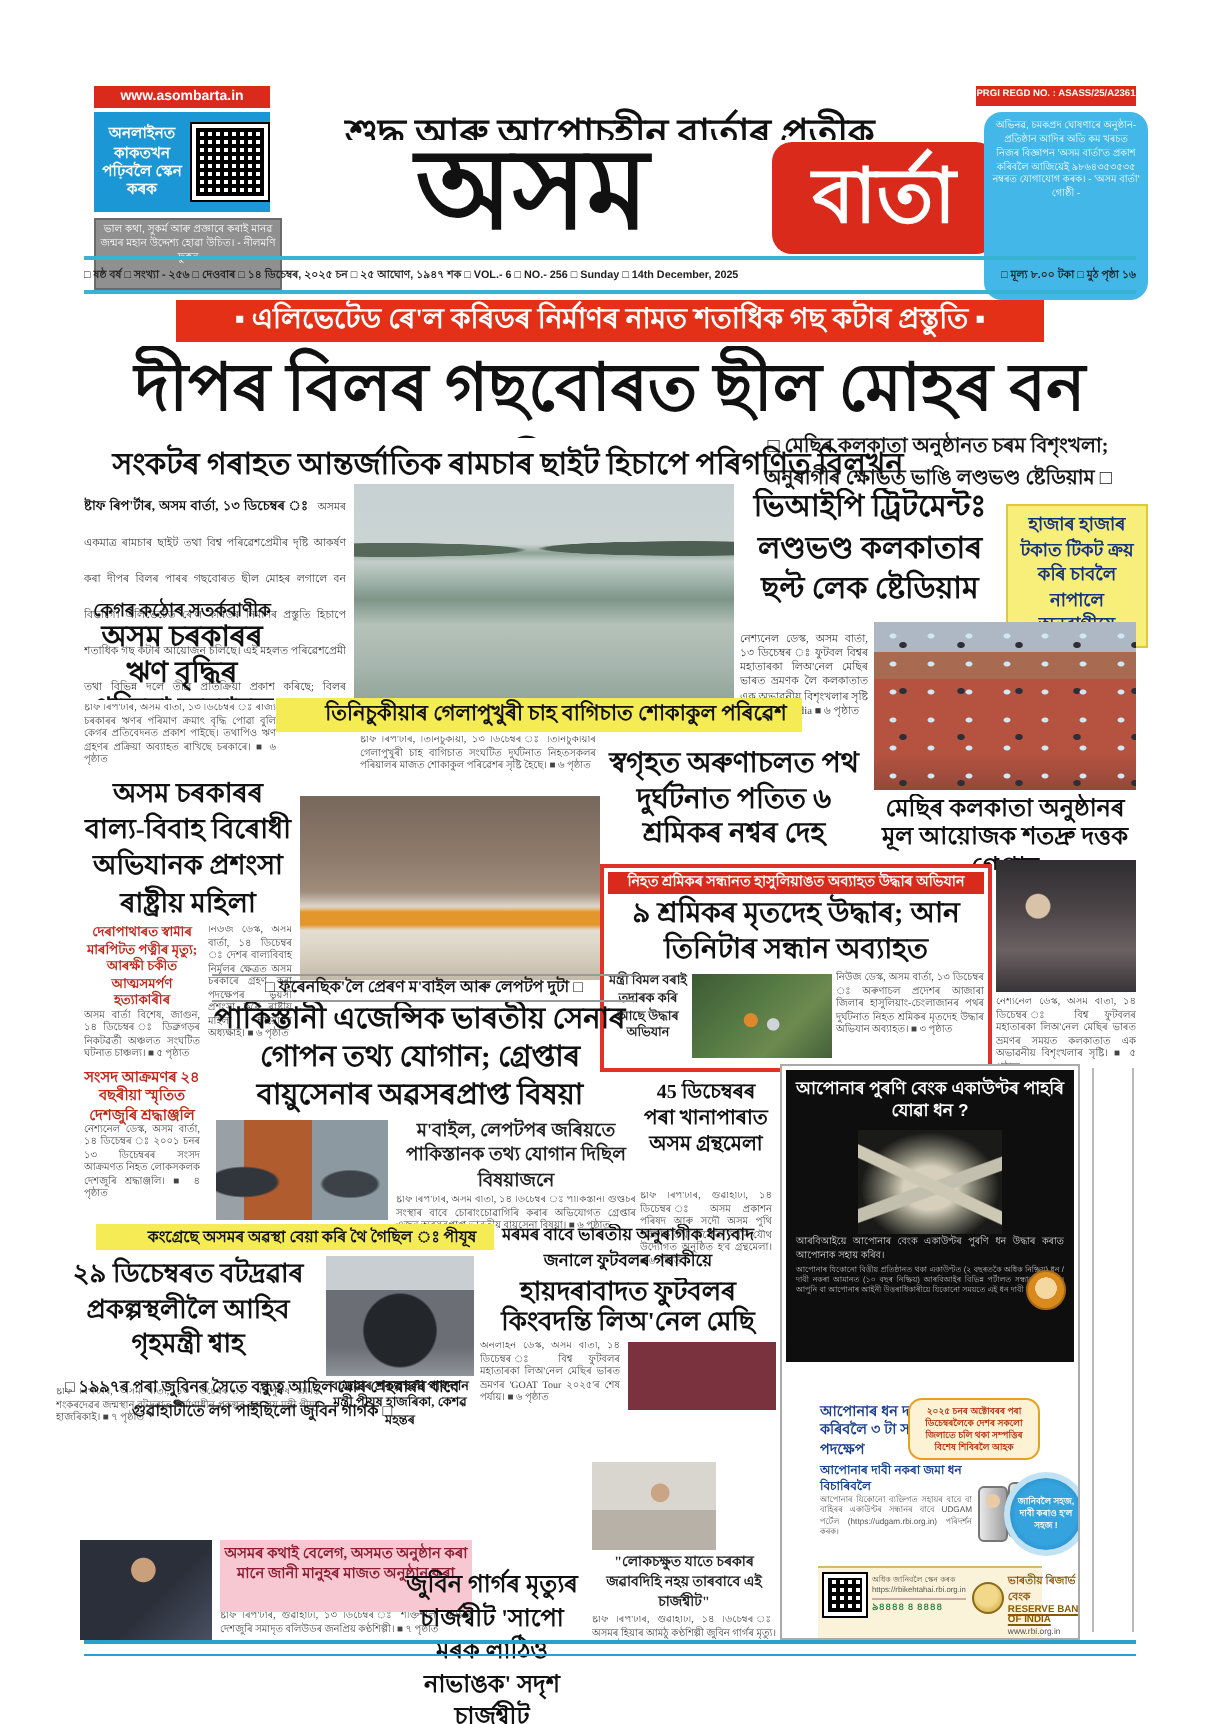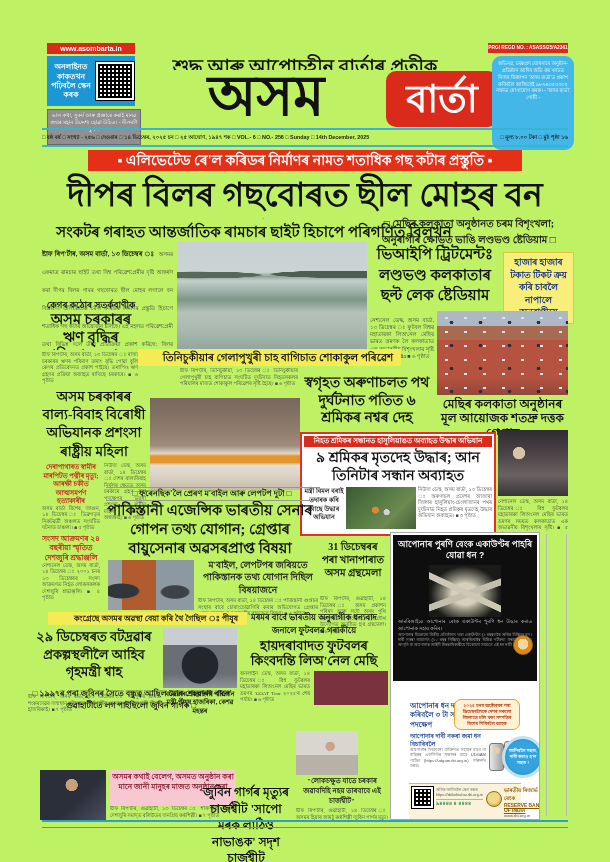--- a/index.html
+++ b/index.html
@@ -1,16 +1,16 @@
 <!DOCTYPE html>
 <html><head>
 <meta charset="utf-8">
 <style>
   html,body{margin:0;padding:0;background:#e8e8e8;}
-  .page{position:relative;width:610px;height:862px;background:#bef264;margin:0 auto;
+  .page{position:relative;width:610px;height:862px;background:#ffffff;margin:0 auto;
         font-family:"Liberation Serif","DejaVu Serif",serif;color:#111;overflow:hidden;}
   .abs{position:absolute;overflow:hidden;}
   .c{text-align:center;} .j{text-align:justify;} .b{font-weight:bold;}
   .red{color:#c4271b;} .white{color:#fff;} .blue{color:#16337f;}
   .sans{font-family:"Liberation Sans","DejaVu Sans",sans-serif;}
   .bgred{background:#d92a1b;} .bgorange{background:#ef750e;}
   .ystrip{background:#f5ec55;padding-left:17px;} .ybox{background:#f8ef7a;}
   .pink{background:#f8c8d2;color:#8c1f33;}
   .tiny{font-size:5.4px;line-height:1.32;color:#3b3b3b;}
   .tiny2{font-size:5px;line-height:1.3;color:#444;}
@@ -163,21 +163,21 @@
 
   <div class="abs ph ph-mourn" style="left:498px;top:430px;width:70px;height:66px;"></div>
   <div class="abs tiny2 j" style="left:498px;top:499px;width:70px;height:40px;">নেশ্যনেল ডেস্ক, অসম বাৰ্তা, ১৪ ডিচেম্বৰ ঃ বিশ্ব ফুটবলৰ মহাতাৰকা লিঅ'নেল মেছিৰ ভাৰত ভ্ৰমণৰ সময়ত কলকাতাত এক অভাৱনীয় বিশৃংখলাৰ সৃষ্টি।  ■ ৫ পৃষ্ঠাত</div>
 
   <div class="abs kick c" style="left:106px;top:487px;width:212px;height:12px;font-size:8px;border-top:1px solid #999;border-bottom:1px solid #999;line-height:11px;">□ ফৰেনছিক'লৈ প্ৰেৰণ ম'বাইল আৰু লেপটপ দুটা □</div>
   <div class="abs b c" style="left:100px;top:501px;width:220px;height:56px;font-size:14.5px;line-height:1.3;">পাকিস্তানী এজেন্সিক ভাৰতীয় সেনাৰ গোপন তথ্য যোগান; গ্ৰেপ্তাৰ বায়ুসেনাৰ অৱসৰপ্ৰাপ্ত বিষয়া</div>
   <div class="abs ph ph-door" style="left:108px;top:560px;width:86px;height:50px;"></div>
   <div class="abs b c" style="left:198px;top:559px;width:120px;height:38px;font-size:9.2px;line-height:1.35;color:#222;">ম'বাইল, লেপটপৰ জৰিয়তে পাকিস্তানক তথ্য যোগান দিছিল বিষয়াজনে</div>
   <div class="abs tiny2 j" style="left:198px;top:598px;width:120px;height:26px;">ষ্টাফ ৰিপ'ৰ্টাৰ, অসম বাৰ্তা, ১৪ ডিচেম্বৰ ঃ পাকিস্তানী গুপ্তচৰ সংস্থাৰ বাবে চোৰাংচোৱাগিৰি কৰাৰ অভিযোগত গ্ৰেপ্তাৰ এজন অৱসৰপ্ৰাপ্ত ভাৰতীয় বায়ুসেনা বিষয়া।  ■ ৬ পৃষ্ঠাত</div>
 
-  <div class="abs b c" style="left:320px;top:540px;width:66px;height:54px;font-size:10px;line-height:1.3;">31 ডিচেম্বৰৰ পৰা খানাপাৰাত অসম গ্ৰন্থমেলা</div>
+  <div class="abs b c" style="left:320px;top:540px;width:66px;height:54px;font-size:10px;line-height:1.3;">45 ডিচেম্বৰৰ পৰা খানাপাৰাত অসম গ্ৰন্থমেলা</div>
   <div class="abs tiny2 j" style="left:320px;top:596px;width:66px;height:40px;">ষ্টাফ ৰিপ'ৰ্টাৰ, গুৱাহাটী, ১৪ ডিচেম্বৰ ঃ অসম প্ৰকাশন পৰিষদ আৰু সদৌ অসম পুথি প্ৰকাশক তথা বিক্ৰেতা সন্থাৰ যৌথ উদ্যোগত অনুষ্ঠিত হ'ব গ্ৰন্থমেলা।  ■ ৬ পৃষ্ঠাত</div>
 
   <div class="abs ystrip b c" style="left:48px;top:612px;width:182px;height:13px;font-size:7.8px;line-height:13px;">কংগ্ৰেছে অসমৰ অৱস্থা বেয়া কৰি থৈ গৈছিল ঃ পীযূষ হাজৰিকা</div>
   <div class="abs b c" style="left:28px;top:628px;width:132px;height:64px;font-size:13px;line-height:1.35;">২৯ ডিচেম্বৰত বটদ্ৰৱাৰ প্ৰকল্পস্থলীলৈ আহিব গৃহমন্ত্ৰী শ্বাহ</div>
   <div class="abs tiny2 j" style="left:28px;top:694px;width:132px;height:22px;">ষ্টাফ ৰিপ'ৰ্টাৰ, অসম বাৰ্তা, ১৩ ডিচেম্বৰ ঃ মহাপুৰুষ শ্ৰীমন্ত শংকৰদেৱৰ জন্মস্থান বটদ্ৰৱাত নিৰ্মাণাধীন প্ৰকল্পৰ বুজ লয় মন্ত্ৰী পীযূষ হাজৰিকাই।  ■ ৭ পৃষ্ঠাত</div>
   <div class="abs ph ph-walk" style="left:163px;top:628px;width:74px;height:60px;"></div>
   <div class="abs b c" style="left:163px;top:690px;width:74px;height:32px;font-size:6.4px;line-height:1.3;">বটদ্ৰৱাৰ প্ৰকল্পস্থলী পৰিদৰ্শন মন্ত্ৰী পীযূষ হাজৰিকা, কেশৱ মহন্তৰ</div>
 
   <div class="abs b c" style="left:240px;top:612px;width:148px;height:26px;font-size:8.4px;line-height:1.5;">মৰমৰ বাবে ভাৰতীয় অনুৰাগীক ধন্যবাদ জনালে ফুটবলৰ গৰাকীয়ে</div>
   <div class="abs b c" style="left:240px;top:639px;width:148px;height:30px;font-size:13px;line-height:1.15;">হায়দৰাবাদত ফুটবলৰ কিংবদন্তি লিঅ'নেল মেছি</div>

